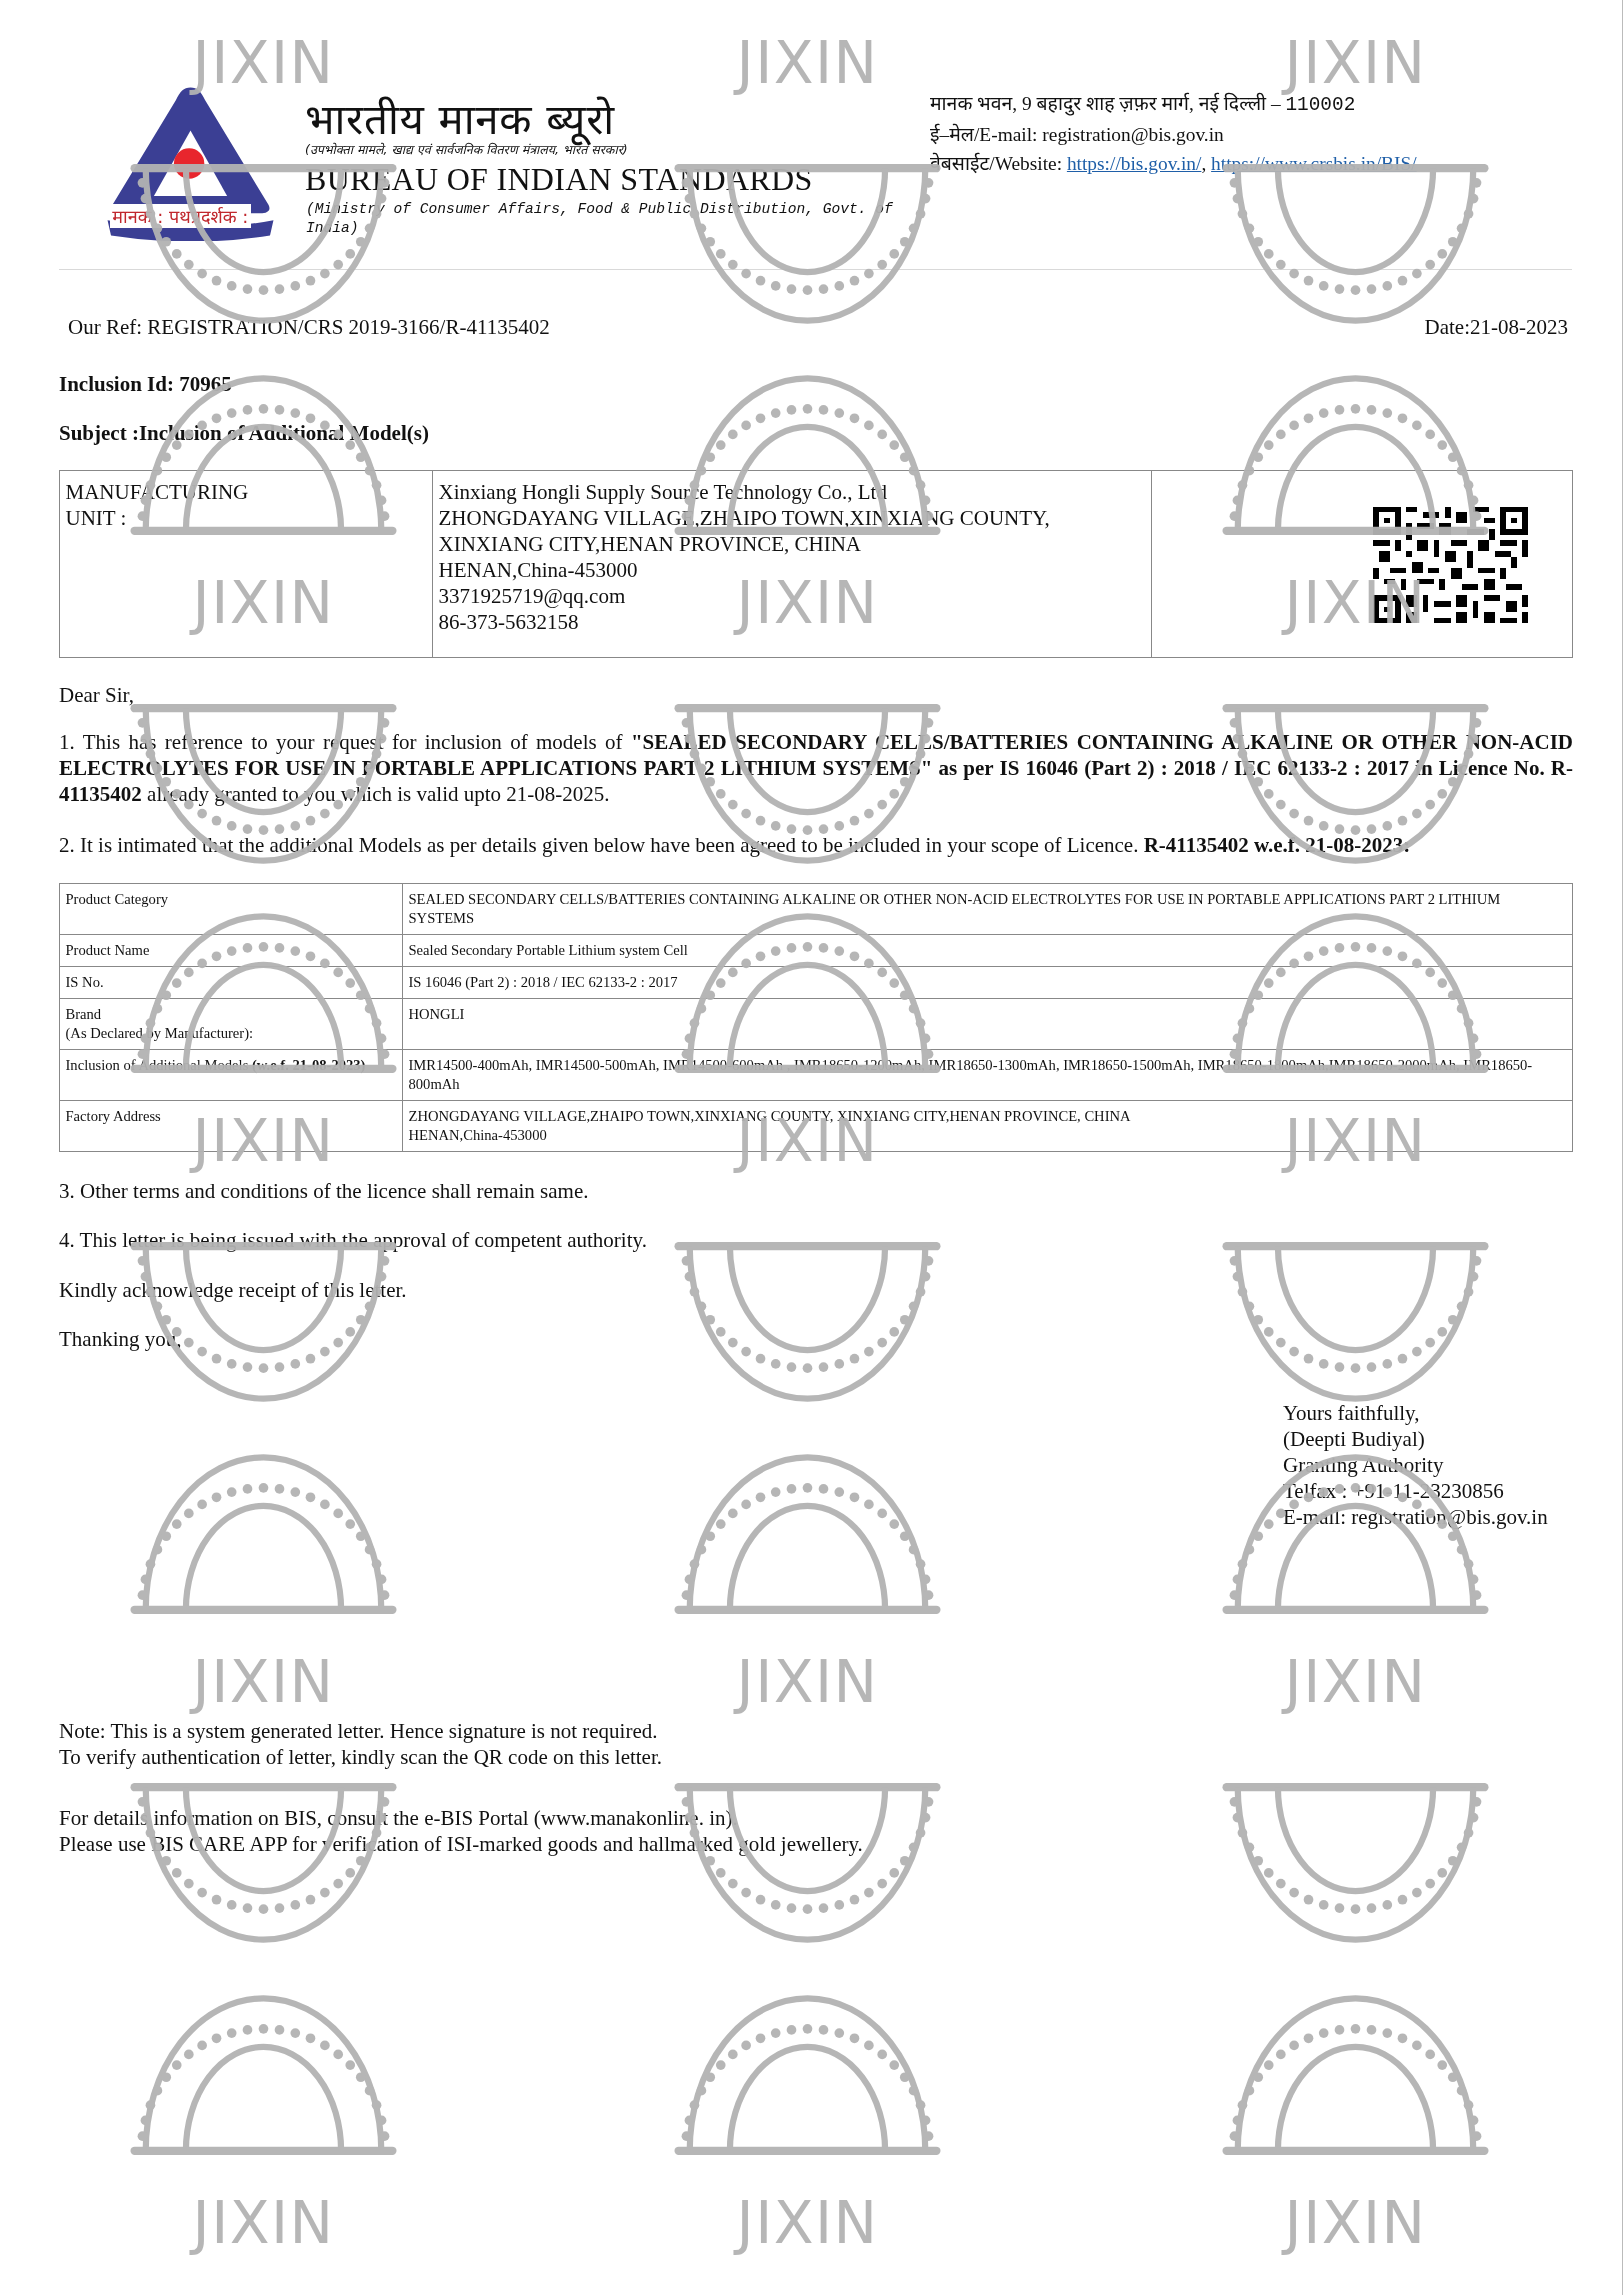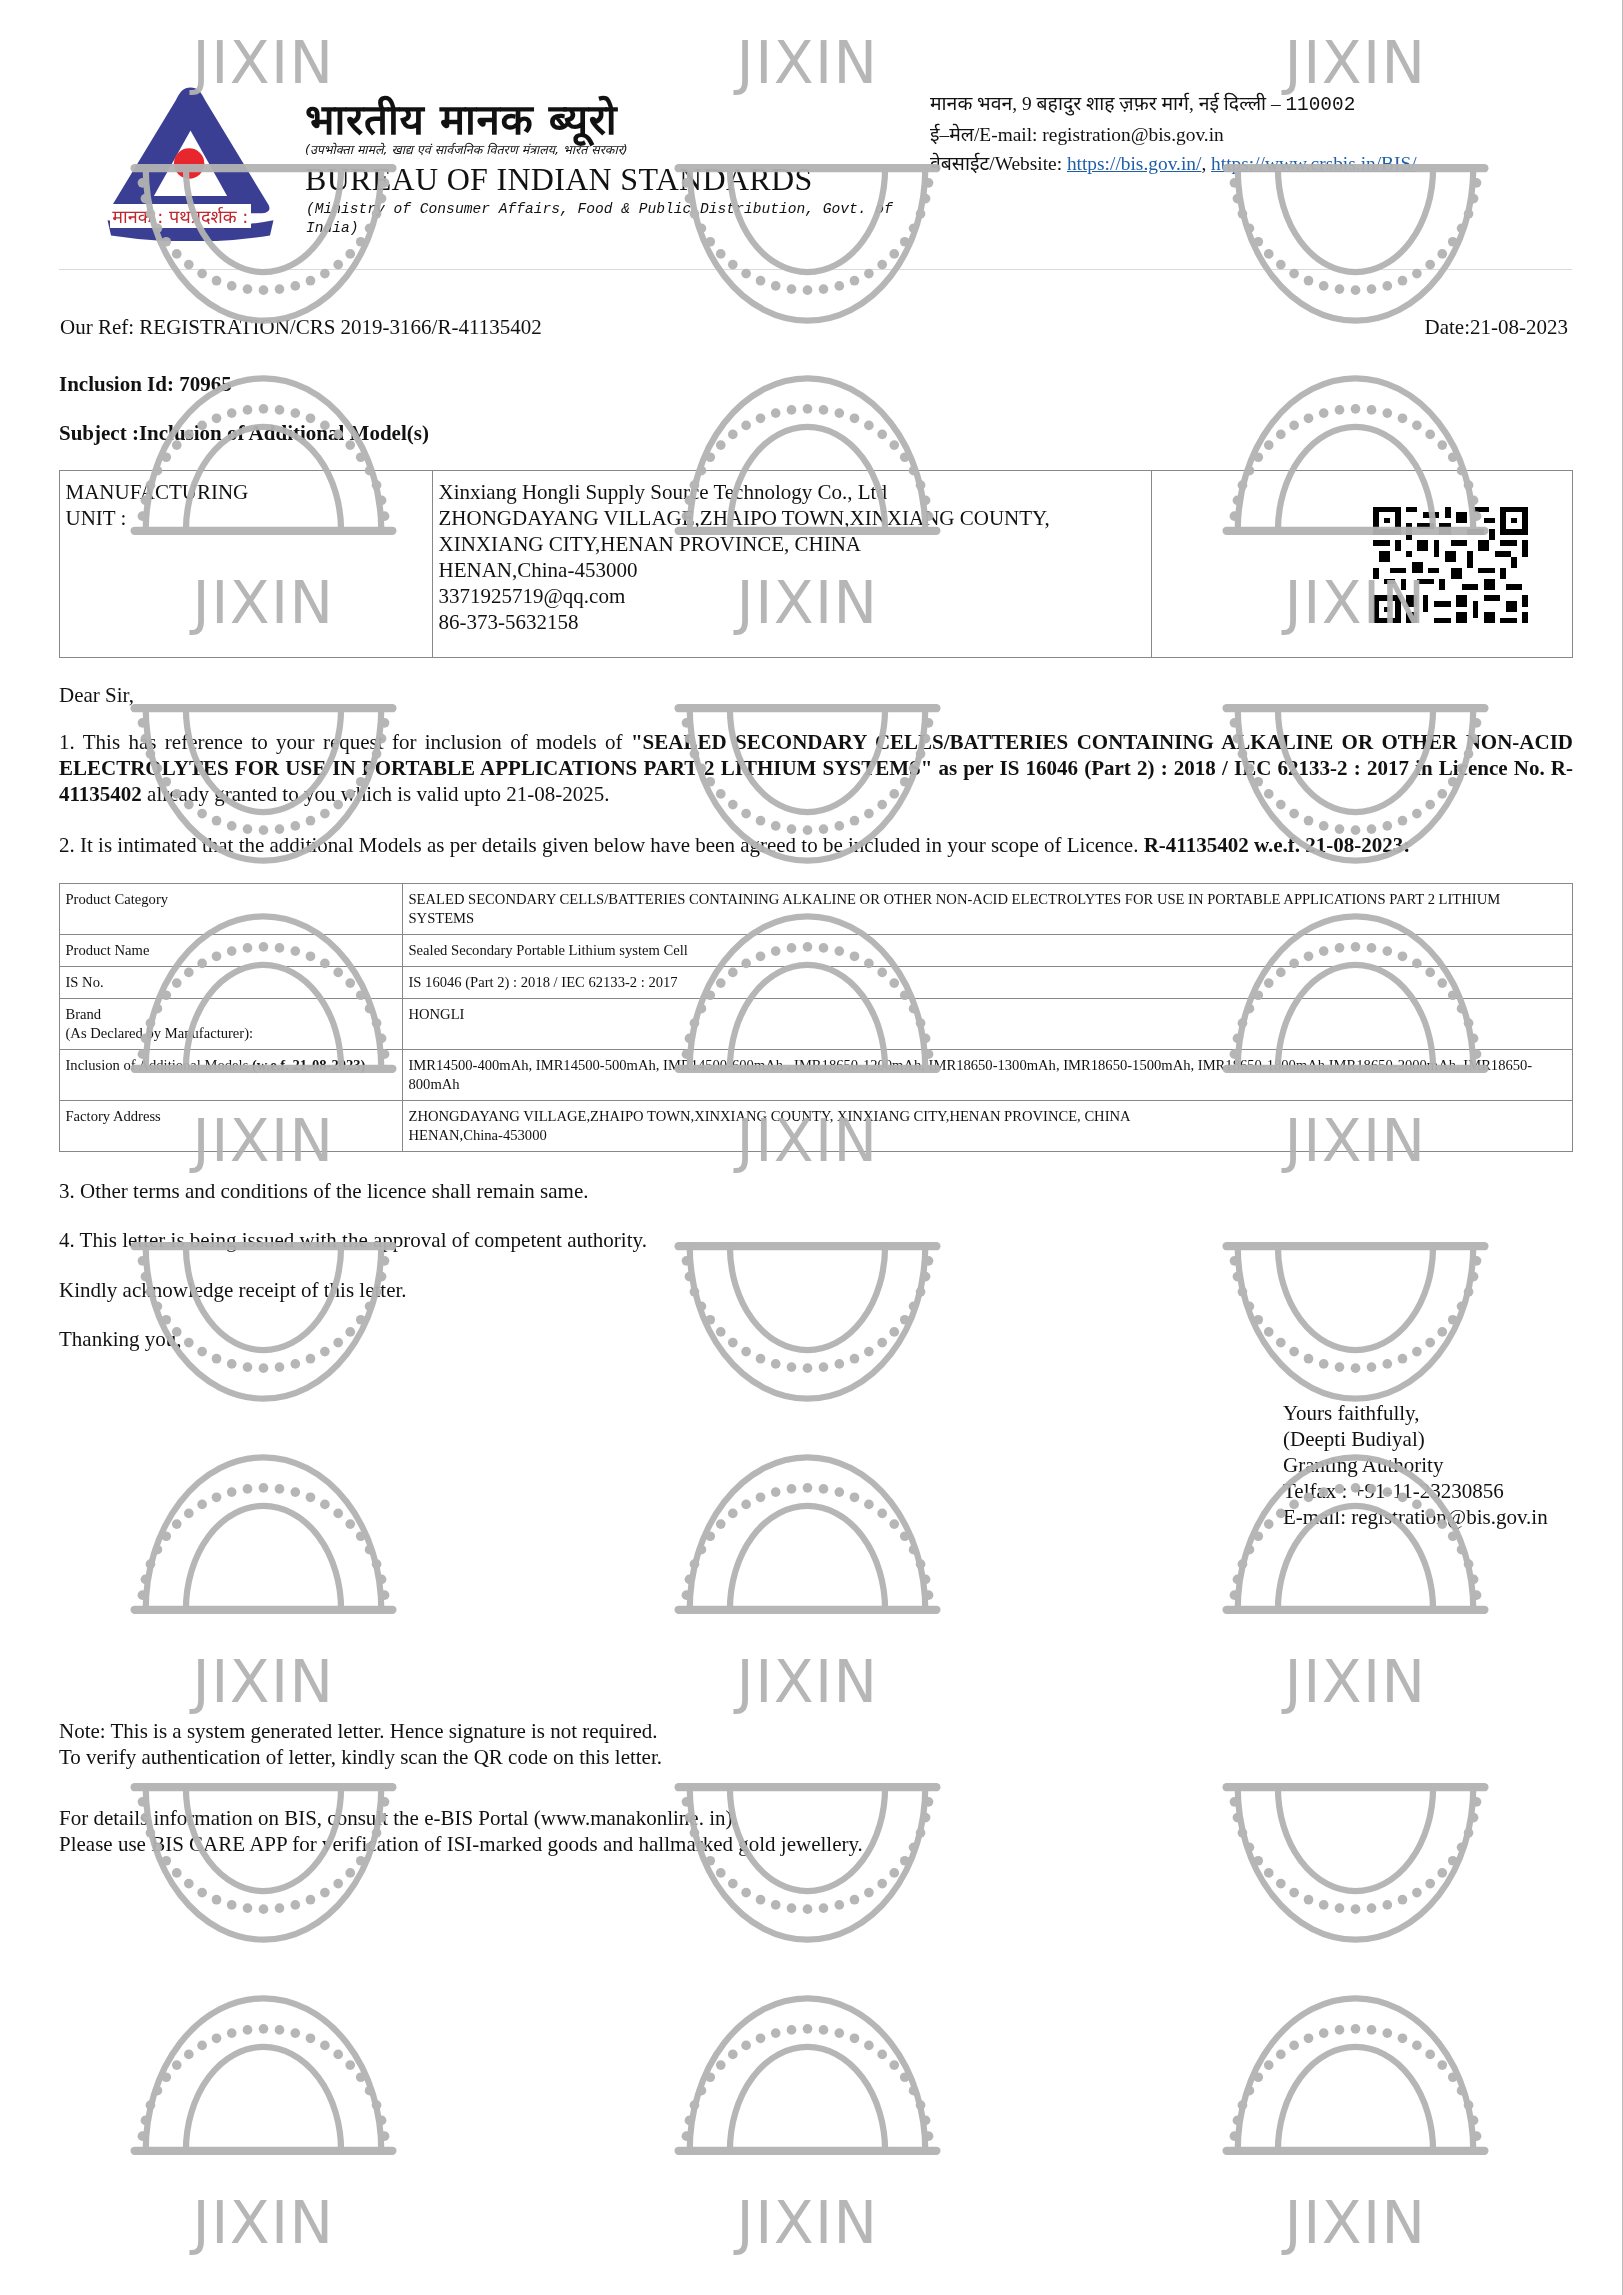--- a/index.html
+++ b/index.html
@@ -3,31 +3,31 @@
 <meta charset="utf-8">
 <style>
   html, body { margin: 0; padding: 0; background: #ffffff; }
   body { width: 1623px; height: 2295px; position: relative; overflow: hidden;
          font-family: "Liberation Serif", "DejaVu Serif", serif; color: #111; }
   .page { position: absolute; inset: 0; }
   .abs { position: absolute; }
 
   
   .logo { left: 104px; top: 82px; width: 173px; height: 159px; }
-  .hindi-title { left: 305px; top: 89px; font-size: 42px; font-weight: bold; font-family: "DejaVu Sans", sans-serif; letter-spacing: 0.7px; }
+  .hindi-title { left: 305px; top: 89px; font-size: 42px; font-weight: normal; font-family: "DejaVu Sans", sans-serif; letter-spacing: 0.7px; }
   .hindi-sub { left: 305px; top: 141px; font-size: 12.5px; font-style: italic; font-family: "DejaVu Sans", sans-serif; }
   .org-name { left: 305px; top: 161px; font-size: 32px; font-family: "Liberation Serif", serif; letter-spacing: 0.3px; }
   .ministry { left: 306px; top: 200px; font-size: 14.6px; font-style: italic; font-family: "Liberation Mono", "DejaVu Sans Mono", monospace; line-height: 19.4px; width: 596px; }
   .contact { left: 930px; top: 89px; font-size: 19.4px; line-height: 29px; }
   .contact .mono { font-family: "Liberation Mono", monospace; }
   .contact a { color: #1f5fa8; text-decoration: underline; }
   .hr { left: 59px; top: 269px; width: 1513px; height: 1.4px; background: #d9d9d9; }
 
   
-  .ref { left: 60px; top: 315px; font-size: 21px; }
+  .ref { left: 68px; top: 315px; font-size: 21px; }
   .date { right: 55px; top: 315px; font-size: 21px; }
   .incl { left: 59px; top: 372px; font-size: 21px; font-weight: bold; }
   .subject { left: 59px; top: 421px; font-size: 21px; font-weight: bold; }
 
   table { border-collapse: collapse; }
   .mfg { left: 59px; top: 470px; width: 1514px; }
   .mfg td { border: 1.4px solid #888; vertical-align: top; font-size: 21px; line-height: 26px; padding: 8.3px 5.5px; }
   .mfg td.c1 { width: 361px; }
   .mfg td.c2 { width: 707px; }
   .qr { position: absolute; left: 1373px; top: 506px; width: 155px; height: 118px; }

